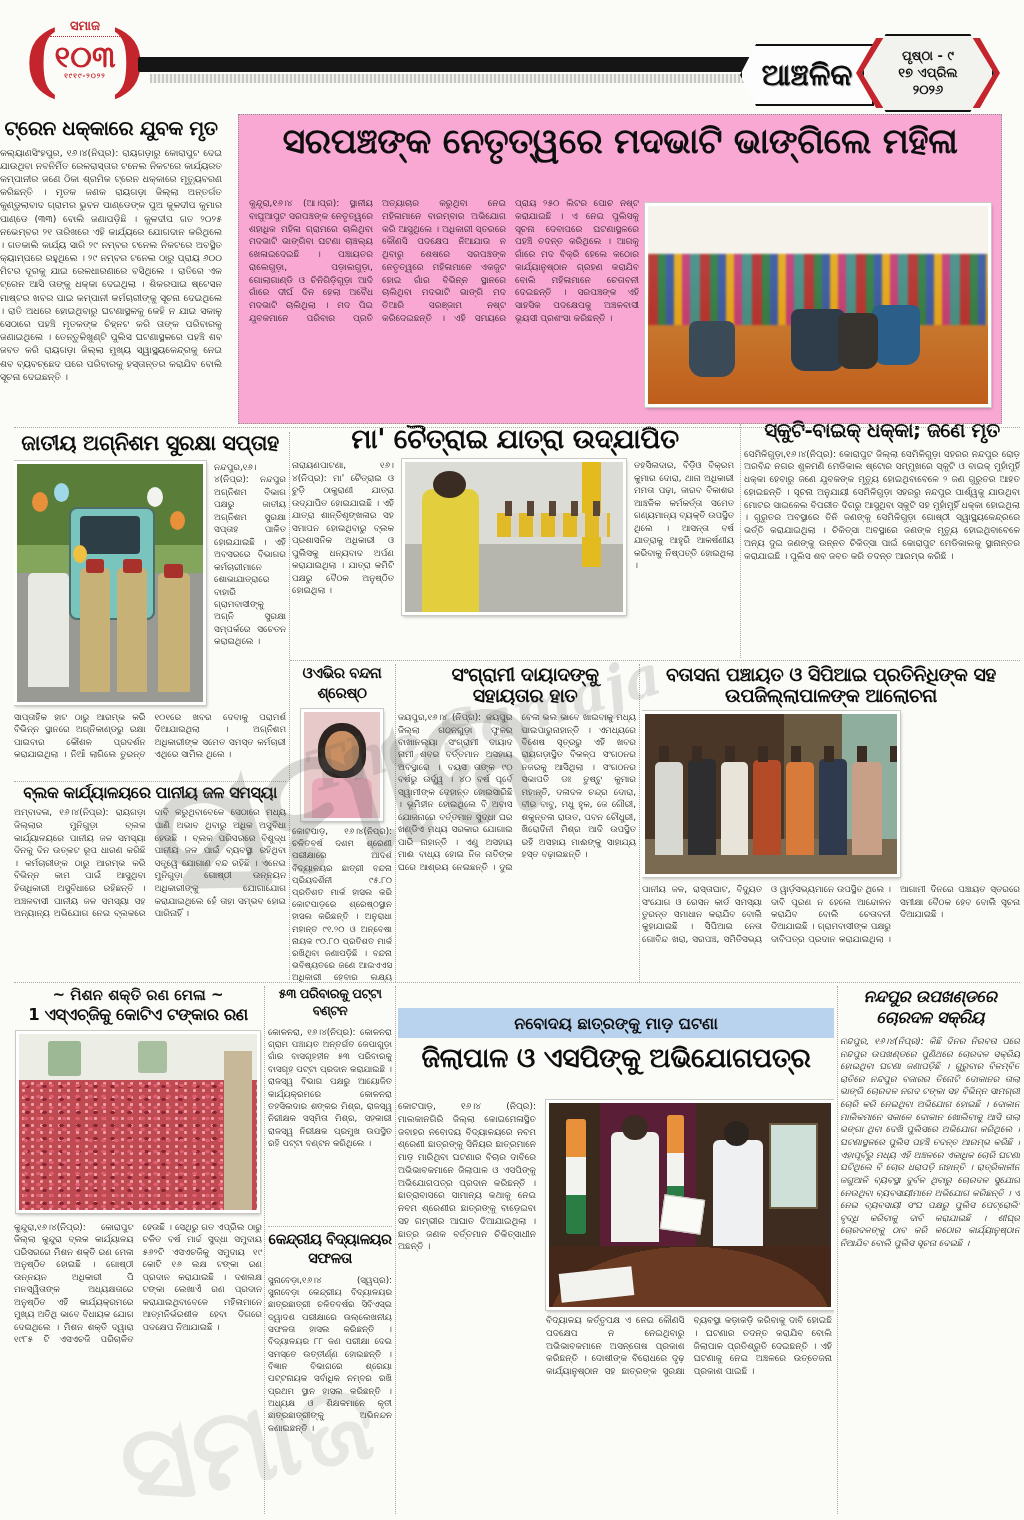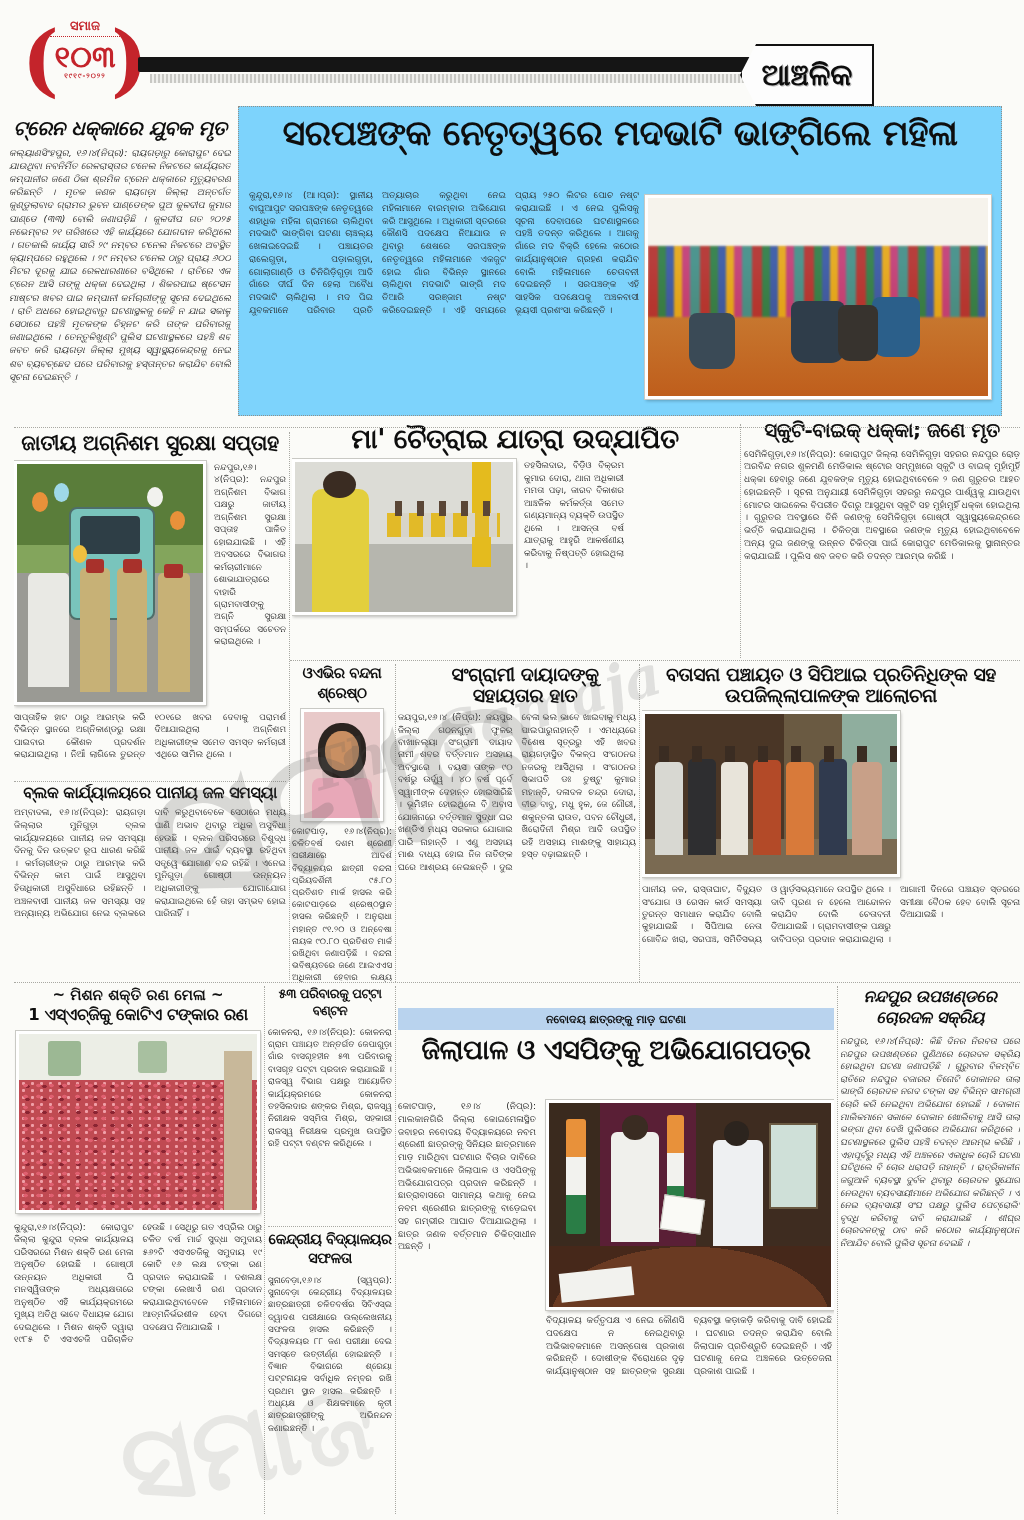--- a/index.html
+++ b/index.html
@@ -52,31 +52,39 @@
     <div class="logo-core">
       <div class="logo-name">ସମାଜ</div>
       <div style="height:3px;border-top:1px dotted #c4242b;margin:2px 8px;"></div>
       <div class="logo-num">୧୦୩</div>
       <div class="logo-range">୧୯୧୯-୨୦୨୨</div>
     </div>
   </div>
   <div class="abs bar-black"></div>
   <div class="abs bar-gray"></div>
   <div class="abs section-badge">ଆଞ୍ଚଳିକ</div>
+  <div class="abs date-hex">
+    <div class="hex-red"></div>
+    <div class="hex-body">
+      <span>ପୃଷ୍ଠା - ୯</span>
+      <span>୧୭ ଏପ୍ରିଲ</span>
+      <span>୨୦୨୬</span>
+    </div>
+  </div>
 
   <div class="abs wm" style="left:150px;top:700px;font-size:170px;transform:rotate(-16deg);">ସମାଜ</div>
   <div class="abs wm wm-en" style="left:300px;top:690px;font-size:56px;transform:rotate(-16deg);color:rgba(90,90,90,.16);">The Samaja</div>
   <div class="abs wm" style="left:120px;top:1380px;font-size:110px;transform:rotate(-12deg);color:rgba(90,90,90,.12);">ସମାଜ</div>
 
-  <div class="abs article" style="left:9px;top:118px;width:222px;height:306px;font-style:italic;">
+  <div class="abs article" style="left:0;top:118px;width:222px;height:306px;">
     <div class="headline" style="font-size:20px;">ଟ୍ରେନ ଧକ୍କାରେ ଯୁବକ ମୃତ</div>
     <div class="body-text" style="height:274px;margin-top:6px;">କଲ୍ୟାଣସିଂହପୁର, ୧୬।୪(ନିପ୍ର): ରାୟଗଡ଼ାରୁ କୋରାପୁଟ ଦେଇ ଯାଉଥିବା ନବନିର୍ମିତ ରେଳରାସ୍ତାର ଟନେଲ ନିକଟରେ କାର୍ଯ୍ୟରତ କମ୍ପାନୀର ଜଣେ ଠିକା ଶ୍ରମିକ ଟ୍ରେନ ଧକ୍କାରେ ମୃତ୍ୟୁବରଣ କରିଛନ୍ତି । ମୃତକ ଜଣକ ରାୟଗଡ଼ା ଜିଲ୍ଲା ଅନ୍ତର୍ଗତ କୁଣ୍ଡୁଲାବାଦ ଗ୍ରାମର ଭୁବନ ପାଣ୍ଡେଙ୍କ ପୁଅ କୁଳଦୀପ କୁମାର ପାଣ୍ଡେ (୩୩) ବୋଲି ଜଣାପଡ଼ିଛି । କୁଳଦୀପ ଗତ ୨୦୨୫ ନଭେମ୍ବର ୨୧ ତାରିଖରେ ଏହି କାର୍ଯ୍ୟରେ ଯୋଗଦାନ କରିଥିଲେ । ଗତକାଲି କାର୍ଯ୍ୟ ସାରି ୨୯ ନମ୍ବର ଟନେଲ ନିକଟରେ ଅବସ୍ଥିତ କ୍ୟାମ୍ପରେ ରହୁଥିଲେ । ୨୯ ନମ୍ବର ଟନେଲ ଠାରୁ ପ୍ରାୟ ୬୦୦ ମିଟର ଦୂରକୁ ଯାଇ ରେଳଧାରଣାରେ ବସିଥିଲେ । ରାତିରେ ଏକ ଟ୍ରେନ ଆସି ତାଙ୍କୁ ଧକ୍କା ଦେଇଥିଲା । ଶିକରପାଇ ଷ୍ଟେସନ ମାଷ୍ଟର ଖବର ପାଇ କମ୍ପାନୀ କର୍ମଚାରୀଙ୍କୁ ସୂଚନା ଦେଇଥିଲେ । ରାତି ଅଧରେ ହୋଇଥିବାରୁ ଘଟଣାସ୍ଥଳକୁ କେହି ନ ଯାଇ ସକାଳୁ ସେଠାରେ ପହଞ୍ଚି ମୃତକଙ୍କ ଚିହ୍ନଟ କରି ତାଙ୍କ ପରିବାରକୁ ଜଣାଇଥିଲେ । ତେନ୍ତୁଳିଖୁଣ୍ଟି ପୁଲିସ ଘଟଣାସ୍ଥଳରେ ପହଞ୍ଚି ଶବ ଜବତ କରି ରାୟଗଡ଼ା ଜିଲ୍ଲା ମୁଖ୍ୟ ସ୍ୱାସ୍ଥ୍ୟକେନ୍ଦ୍ରକୁ ନେଇ ଶବ ବ୍ୟବଚ୍ଛେଦ ପରେ ପରିବାରକୁ ହସ୍ତାନ୍ତର କରାଯିବ ବୋଲି ସୂଚନା ଦେଇଛନ୍ତି ।</div>
   </div>
 
-  <div class="abs article" style="left:238px;top:106px;width:762px;height:308px;border:1px dotted #8f8f8a;background:#7dd3fc;">
+  <div class="abs article" style="left:238px;top:114px;width:762px;height:308px;border:1px dotted #8f8f8a;background:#f9a8d4;">
     <div class="headline" style="font-size:35px;margin-top:8px;">ସରପଞ୍ଚଙ୍କ ନେତୃତ୍ୱରେ ମଦଭାଟି ଭାଙ୍ଗିଲେ ମହିଳା</div>
     <div class="body-text cols3" style="position:absolute;left:10px;top:82px;width:390px;height:214px;font-size:9px;">କୁନ୍ଦୁରା,୧୬।୪ (ଆ।ପ୍ର): ସ୍ଥାନୀୟ ବାଘୁଆପୁଟ ସରପଞ୍ଚଙ୍କ ନେତୃତ୍ୱରେ ଶହାଧିକ ମହିଳା ଗ୍ରାମରେ ଚାଲିଥିବା ମଦଭାଟି ଭାଙ୍ଗିବା ଘଟଣା ଚାଞ୍ଚଲ୍ୟ ଖେଳାଇଦେଇଛି । ପଞ୍ଚାୟତର ରାଲେଗୁଡ଼ା, ପଡ଼ାଲଗୁଡ଼ା, ଗୋଲାଗାଣ୍ଡି ଓ ଚିନିଗିଡ଼ିଗୁଡ଼ା ଆଦି ଗାଁରେ ଦୀର୍ଘ ଦିନ ହେଲା ଅବୈଧ ମଦଭାଟି ଚାଲିଥିଲା । ମଦ ପିଇ ଯୁବକମାନେ ପରିବାର ପ୍ରତି ଅତ୍ୟାଚାର କରୁଥିବା ନେଇ ମହିଳାମାନେ ବାରମ୍ବାର ଅଭିଯୋଗ କରି ଆସୁଥିଲେ । ଅଧିକାରୀ ସ୍ତରରେ କୌଣସି ପଦକ୍ଷେପ ନିଆଯାଉ ନ ଥିବାରୁ ଶେଷରେ ସରପଞ୍ଚଙ୍କ ନେତୃତ୍ୱରେ ମହିଳାମାନେ ଏକଜୁଟ ହୋଇ ଗାଁର ବିଭିନ୍ନ ସ୍ଥାନରେ ଚାଲିଥିବା ମଦଭାଟି ଭାଙ୍ଗି ମଦ ତିଆରି ସରଞ୍ଜାମ ନଷ୍ଟ କରିଦେଇଛନ୍ତି । ଏହି ସମୟରେ ପ୍ରାୟ ୨୫୦ ଲିଟର ପୋଚ ନଷ୍ଟ କରାଯାଇଛି । ଏ ନେଇ ପୁଲିସକୁ ସୂଚନା ଦେବାପରେ ଘଟଣାସ୍ଥଳରେ ପହଞ୍ଚି ତଦନ୍ତ କରିଥିଲେ । ଆଗକୁ ଗାଁରେ ମଦ ବିକ୍ରି ହେଲେ କଠୋର କାର୍ଯ୍ୟାନୁଷ୍ଠାନ ଗ୍ରହଣ କରାଯିବ ବୋଲି ମହିଳାମାନେ ଚେତାବନୀ ଦେଇଛନ୍ତି । ସରପଞ୍ଚଙ୍କ ଏହି ସାହସିକ ପଦକ୍ଷେପକୁ ଅଞ୍ଚଳବାସୀ ଭୂୟସୀ ପ୍ରଶଂସା କରିଛନ୍ତି ।</div>
     <div class="photo" style="position:absolute;right:10px;top:88px;width:340px;height:198px;">
       <div class="ph" style="inset:0;background:linear-gradient(#f6f3ec 0 24%,#e3d6c2 24% 32%,#c87a31 55%,#bf5e1c 100%);"></div>
       <div class="ph" style="left:0;right:0;top:24%;height:36%;opacity:.9;background:repeating-linear-gradient(90deg,#b32e2e 0 10px,#2a7d46 10px 18px,#3356a8 18px 26px,#e6a817 26px 34px,#c23a77 34px 42px,#3e8f8a 42px 52px);filter:blur(1px);"></div>
       <div class="ph" style="left:12%;top:58%;width:46px;height:56px;background:#3a4a56;border-radius:8px 8px 14px 14px;"></div>
       <div class="ph" style="left:42%;top:52%;width:54px;height:62px;background:#2f3d4a;border-radius:8px 8px 14px 14px;"></div>
       <div class="ph" style="left:66%;top:50%;width:48px;height:60px;background:#2b5f8a;border-radius:8px 8px 14px 14px;"></div>
       <div class="ph" style="left:56%;top:54%;width:40px;height:56px;background:#37332e;border-radius:8px 8px 12px 12px;"></div>
     </div>
@@ -103,20 +111,21 @@
         <div class="ph" style="left:79%;top:42%;width:10%;height:6%;background:#a8312b;border-radius:3px;"></div>
       </div>
       <div class="body-text" style="width:72px;height:238px;font-size:8.8px;">ନନ୍ଦପୁର,୧୬।୪(ନିପ୍ର): ନନ୍ଦପୁର ଅଗ୍ନିଶମ ବିଭାଗ ପକ୍ଷରୁ ଜାତୀୟ ଅଗ୍ନିଶମ ସୁରକ୍ଷା ସପ୍ତାହ ପାଳିତ ହୋଇଯାଇଛି । ଏହି ଅବସରରେ ବିଭାଗର କର୍ମଚାରୀମାନେ ଶୋଭାଯାତ୍ରାରେ ବାହାରି ଗ୍ରାମବାସୀଙ୍କୁ ଅଗ୍ନି ସୁରକ୍ଷା ସମ୍ପର୍କରେ ସଚେତନ କରାଇଥିଲେ ।</div>
     </div>
     <div class="body-text cols2" style="height:70px;margin-top:6px;font-size:8.8px;">ସାପ୍ତାହିକ ହାଟ ଠାରୁ ଆରମ୍ଭ କରି ବିଭିନ୍ନ ସ୍ଥାନରେ ଅଗ୍ନିକାଣ୍ଡରୁ ରକ୍ଷା ପାଇବାର କୌଶଳ ପ୍ରଦର୍ଶନ କରାଯାଇଥିଲା । ନିଆଁ ଲାଗିଲେ ତୁରନ୍ତ ୧୦୧ରେ ଖବର ଦେବାକୁ ପରାମର୍ଶ ଦିଆଯାଇଥିଲା । ଅଗ୍ନିଶମ ଅଧିକାରୀଙ୍କ ସମେତ ସମସ୍ତ କର୍ମଚାରୀ ଏଥିରେ ସାମିଲ ଥିଲେ ।</div>
   </div>
 
   <div class="abs article" style="left:292px;top:424px;width:446px;height:234px;">
     <div class="headline" style="font-size:27px;">ମା' ଚୈତ୍ରାଇ ଯାତ୍ରା ଉଦ୍‌ଯାପିତ</div>
     <div style="display:flex;gap:8px;margin-top:6px;">
+      <div class="body-text" style="width:102px;height:156px;font-size:8.8px;">ନାରାୟଣପାଟଣା, ୧୬।୪(ନିପ୍ର): ମା' ଚୈତ୍ରାଇ ଓ ଚୁଡ଼ି ଠାକୁରାଣୀ ଯାତ୍ରା ଉଦ୍‌ଯାପିତ ହୋଇଯାଇଛି । ଏହି ଯାତ୍ରା ଶାନ୍ତିଶୃଙ୍ଖଳାର ସହ ସମାପନ ହୋଇଥିବାରୁ ବ୍ଲକ ପ୍ରଶାସନିକ ଅଧିକାରୀ ଓ ପୁଲିସକୁ ଧନ୍ୟବାଦ ଅର୍ପଣ କରାଯାଇଥିଲା । ଯାତ୍ରା କମିଟି ପକ୍ଷରୁ ବୈଠକ ଅନୁଷ୍ଠିତ ହୋଇଥିଲା ।</div>
       <div class="photo" style="width:218px;height:150px;flex:0 0 auto;">
         <div class="ph" style="inset:0;background:linear-gradient(#dcdcd6 0 55%,#b6b6ae 55% 100%);"></div>
         <div class="ph" style="right:10%;top:0;width:9%;height:70%;background:#e4bb1e;"></div>
         <div class="ph" style="left:42%;top:34%;width:52%;height:16%;background:repeating-linear-gradient(90deg,#e2ba28 0 14px,#d8d4c8 14px 22px);"></div>
         <div class="ph" style="left:46%;top:26%;width:46%;height:10%;background:repeating-linear-gradient(90deg,#5a4636 0 7px,transparent 7px 22px);"></div>
         <div class="ph" style="left:8%;top:18%;width:26%;height:82%;background:#e3cf3d;border-radius:10px 10px 0 0;"></div>
         <div class="ph" style="left:13%;top:6%;width:15%;height:18%;background:#3a2c22;border-radius:50%;"></div>
       </div>
       <div class="body-text" style="width:100px;height:156px;font-size:8.8px;">ତହସିଲଦାର, ବିଡ଼ିଓ ବିକ୍ରମ କୁମାର ଦୋରା, ଥାନା ଅଧିକାରୀ ମମତା ପଢ଼ା, ଜାରବ ବିକାଶର ଆଞ୍ଚଳିକ କର୍ମକର୍ତ୍ତା ସମେତ ଗଣ୍ୟମାନ୍ୟ ବ୍ୟକ୍ତି ଉପସ୍ଥିତ ଥିଲେ । ଆସନ୍ତା ବର୍ଷ ଯାତ୍ରାକୁ ଆହୁରି ଆକର୍ଷଣୀୟ କରିବାକୁ ନିଷ୍ପତ୍ତି ହୋଇଥିଲା ।</div>
     </div>
@@ -184,21 +193,21 @@
     <div class="headline" style="font-size:13px;line-height:1.3;">୫୩ ପରିବାରକୁ ପଟ୍ଟା ବଣ୍ଟନ</div>
     <div class="body-text" style="height:178px;margin-top:6px;font-size:8.7px;">କୋଳନରା, ୧୬।୪(ନିପ୍ର): କୋଳନରା ଗ୍ରାମ ପଞ୍ଚାୟତ ଅନ୍ତର୍ଗତ ଜେପାଗୁଡ଼ା ଗାଁର ବାସଗୃହହୀନ ୫୩ ପରିବାରକୁ ବାସଗୃହ ପଟ୍ଟା ପ୍ରଦାନ କରାଯାଇଛି । ରାଜସ୍ୱ ବିଭାଗ ପକ୍ଷରୁ ଆୟୋଜିତ କାର୍ଯ୍ୟକ୍ରମରେ କୋଳନରା ତହସିଲଦାର ଶଙ୍କର ମିଶ୍ର, ରାଜସ୍ୱ ନିରୀକ୍ଷକ ସସ୍ମିତା ମିଶ୍ର, ସହକାରୀ ରାଜସ୍ୱ ନିରୀକ୍ଷକ ପ୍ରମୁଖ ଉପସ୍ଥିତ ରହି ପଟ୍ଟା ବଣ୍ଟନ କରିଥିଲେ ।</div>
   </div>
 
   <div class="abs article" style="left:268px;top:1230px;width:124px;height:284px;">
     <div class="headline" style="font-size:14.5px;line-height:1.3;">କେନ୍ଦ୍ରୀୟ ବିଦ୍ୟାଳୟର ସଫଳତା</div>
     <div class="body-text" style="height:222px;margin-top:6px;font-size:8.7px;">ସୁନାବେଡ଼ା,୧୬।୪ (ସ୍ୱପ୍ର): ସୁନାବେଡ଼ା କେନ୍ଦ୍ରୀୟ ବିଦ୍ୟାଳୟର ଛାତ୍ରଛାତ୍ରୀ ଚଳିତବର୍ଷର ସିବିଏସ୍‌ଇ ଦ୍ୱାଦଶ ପରୀକ୍ଷାରେ ଉଲ୍ଲେଖନୀୟ ସଫଳତା ହାସଲ କରିଛନ୍ତି । ବିଦ୍ୟାଳୟର ୮୮ ଜଣ ପରୀକ୍ଷା ଦେଇ ସମସ୍ତେ ଉତ୍ତୀର୍ଣ୍ଣ ହୋଇଛନ୍ତି । ବିଜ୍ଞାନ ବିଭାଗରେ ଶ୍ରେୟା ପଟ୍ଟନାୟକ ସର୍ବାଧିକ ନମ୍ବର ରଖି ପ୍ରଥମ ସ୍ଥାନ ହାସଲ କରିଛନ୍ତି । ଅଧ୍ୟକ୍ଷ ଓ ଶିକ୍ଷକମାନେ କୃତୀ ଛାତ୍ରଛାତ୍ରୀଙ୍କୁ ଅଭିନନ୍ଦନ ଜଣାଇଛନ୍ତି ।</div>
   </div>
 
   <div class="abs article" style="left:398px;top:1008px;width:436px;height:506px;">
-    <div class="kicker-bar" style="height:22px;font-size:11px;">ନବୋଦୟ ଛାତ୍ରଙ୍କୁ ମାଡ଼ ଘଟଣା</div>
+    <div class="kicker-bar" style="height:30px;font-size:16px;">ନବୋଦୟ ଛାତ୍ରଙ୍କୁ ମାଡ଼ ଘଟଣା</div>
     <div class="headline" style="font-size:27px;margin-top:5px;">ଜିଲାପାଳ ଓ ଏସପିଙ୍କୁ ଅଭିଯୋଗପତ୍ର</div>
     <div class="body-text" style="position:absolute;left:0;top:92px;width:138px;height:410px;font-size:9px;">କୋଟପାଡ଼, ୧୬।୪ (ନିପ୍ର): ମାଲକାନଗିରି ଜିଲ୍ଲା କୋଇମେଳାସ୍ଥିତ ଜବାହର ନବୋଦୟ ବିଦ୍ୟାଳୟରେ ନବମ ଶ୍ରେଣୀ ଛାତ୍ରଙ୍କୁ ସିନିୟର ଛାତ୍ରମାନେ ମାଡ଼ ମାରିଥିବା ଘଟଣାର ବିଚାର ଦାବିରେ ଅଭିଭାବକମାନେ ଜିଲାପାଳ ଓ ଏସପିଙ୍କୁ ଅଭିଯୋଗପତ୍ର ପ୍ରଦାନ କରିଛନ୍ତି । ଛାତ୍ରାବାସରେ ସାମାନ୍ୟ କଥାକୁ ନେଇ ନବମ ଶ୍ରେଣୀର ଛାତ୍ରଙ୍କୁ ବାଡ଼େଇବା ସହ ଗମ୍ଭୀର ଆଘାତ ଦିଆଯାଇଥିଲା । ଛାତ୍ର ଜଣକ ବର୍ତ୍ତମାନ ଚିକିତ୍ସାଧୀନ ଅଛନ୍ତି ।</div>
     <div class="photo" style="position:absolute;left:148px;top:92px;width:282px;height:204px;">
       <div class="ph" style="inset:0;background:linear-gradient(90deg,#3a2a1e 0 18%,#5a1f36 18% 52%,#3e2c20 52% 100%);"></div>
       <div class="ph" style="left:0;right:0;bottom:0;height:30%;background:radial-gradient(ellipse at 50% 120%,#6a3a22 0 70%,#46281a 70% 100%);"></div>
       <div class="ph" style="left:6%;top:8%;width:7%;height:56%;background:linear-gradient(#e8913a 0 33%,#f2f2ee 33% 66%,#2a7d46 66% 100%);border-radius:3px;"></div>
       <div class="ph" style="left:42%;top:6%;width:6%;height:46%;background:linear-gradient(#e8913a 0 40%,#f2f2ee 40% 75%,#2a7d46 75% 100%);border-radius:3px;"></div>
       <div class="ph" style="left:22%;top:14%;width:17%;height:54%;background:#f0f0ec;border-radius:6px 6px 0 0;"></div>
       <div class="ph" style="left:26%;top:6%;width:9%;height:12%;background:#3a2c22;border-radius:50%;"></div>
       <div class="ph" style="left:58%;top:18%;width:18%;height:52%;background:#eef0f2;border-radius:6px 6px 0 0;"></div>

